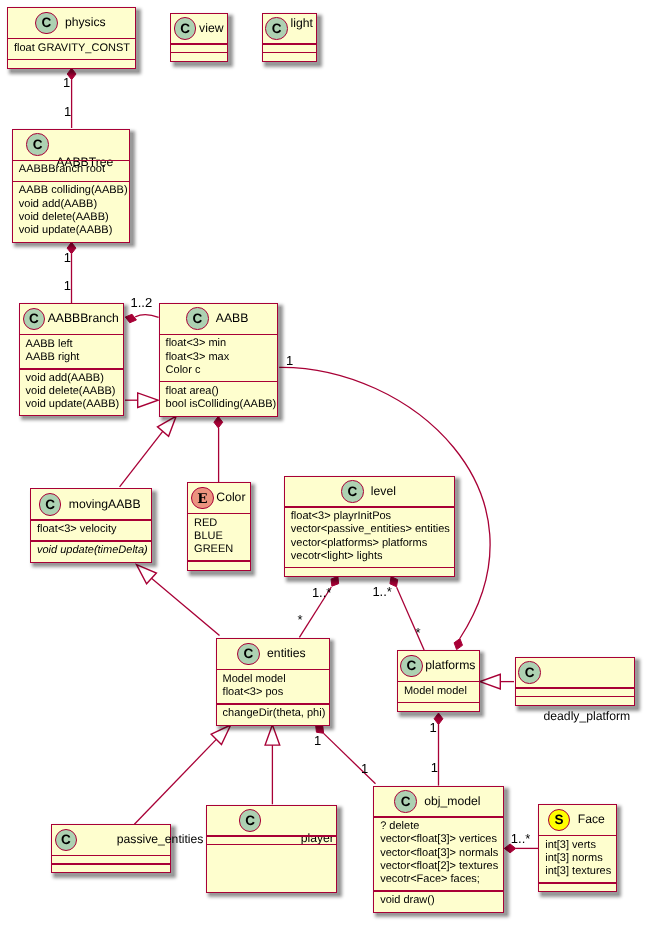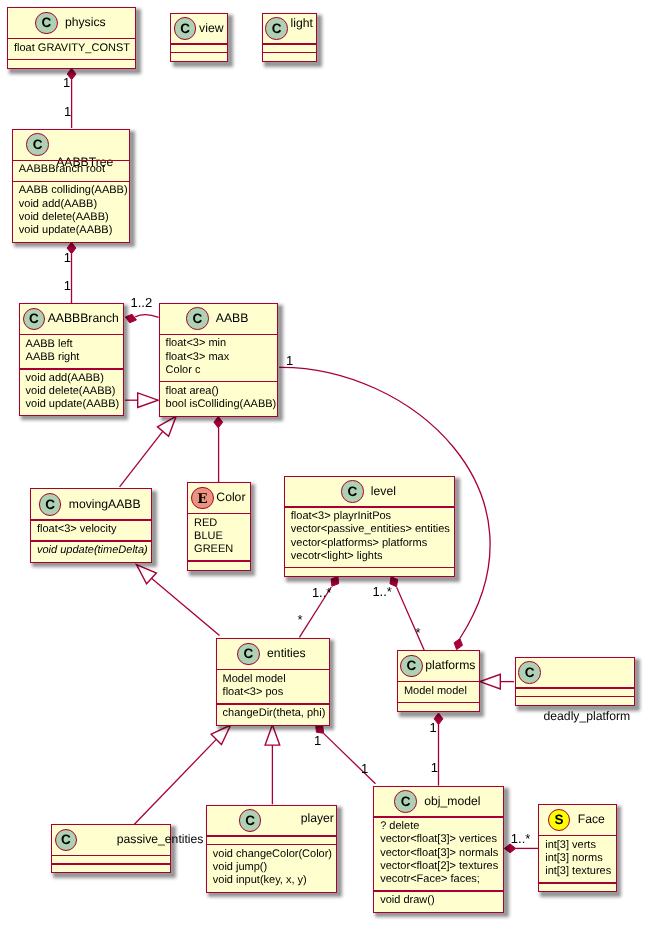--- a/index.html
+++ b/index.html
@@ -316,30 +316,25 @@
       <div class="sect" style="top: 33.7px;"></div>
       <div class="sep" style="top: 38.3px;"></div>
       <div class="sect" style="top: 42.2px;"></div>
     </div>
     <div class="shadow" style="left: 210px; top: 808.8px; width: 130px; height: 86.7px;"></div>
     <div class="cls" style="left: 205.8px; top: 804.6px; width: 131.5px; height: 88.2px;">
       <div class="hdr" style="position: absolute; left: 0px; right: 0px; top: 0px; height: 29.8px; display: block;">
         <div class="circ ic-c" style="position: absolute; left: 32.1px; top: 3.65px;">
           <span>C</span>
         </div>
-        <div class="nm" style="display: inline-block; position: absolute; left: 61.95px; top: 6px; padding-left: 32px;">player</div>
-      </div>
-      <div class="sep" style="top: 29.8px;"></div>
-      <div class="sect" style="top: 33.7px;"></div>
-      <div class="sep" style="top: 38.3px;"></div>
-      <div class="sect" style="top: 42.2px;">
-        <div>void changeColor(Color)</div>
-        <div>void jump()</div>
-        <div>void input(key, x, y)</div>
-      </div>
+        <div class="nm" style="display: inline-block; position: absolute; left: 61.95px; top: 26px; padding-left: 32px;">player</div>
+      </div>
+      <div class="sep" style="top: 29.8px;"></div>
+      <div class="sect" style="top: 33.7px;"></div>
+      <div class="sep" style="top: 38.3px;"></div>
     </div>
     <div class="shadow" style="left: 377.4px; top: 789.8px; width: 129.4px; height: 125.6px;"></div>
     <div class="cls" style="left: 373.2px; top: 785.6px; width: 130.9px; height: 127.1px;">
       <div class="hdr" style="position: absolute; left: 0px; right: 0px; top: 0px; height: 29.8px; display: block;">
         <div class="circ ic-c" style="position: absolute; left: 20.28px; top: 3.65px;">
           <span>C</span>
         </div>
         <div class="nm" style="display: inline-block; position: absolute; left: 50.13px; top: 8.3px;">obj_model</div>
       </div>
       <div class="sep" style="top: 29.8px;"></div>

